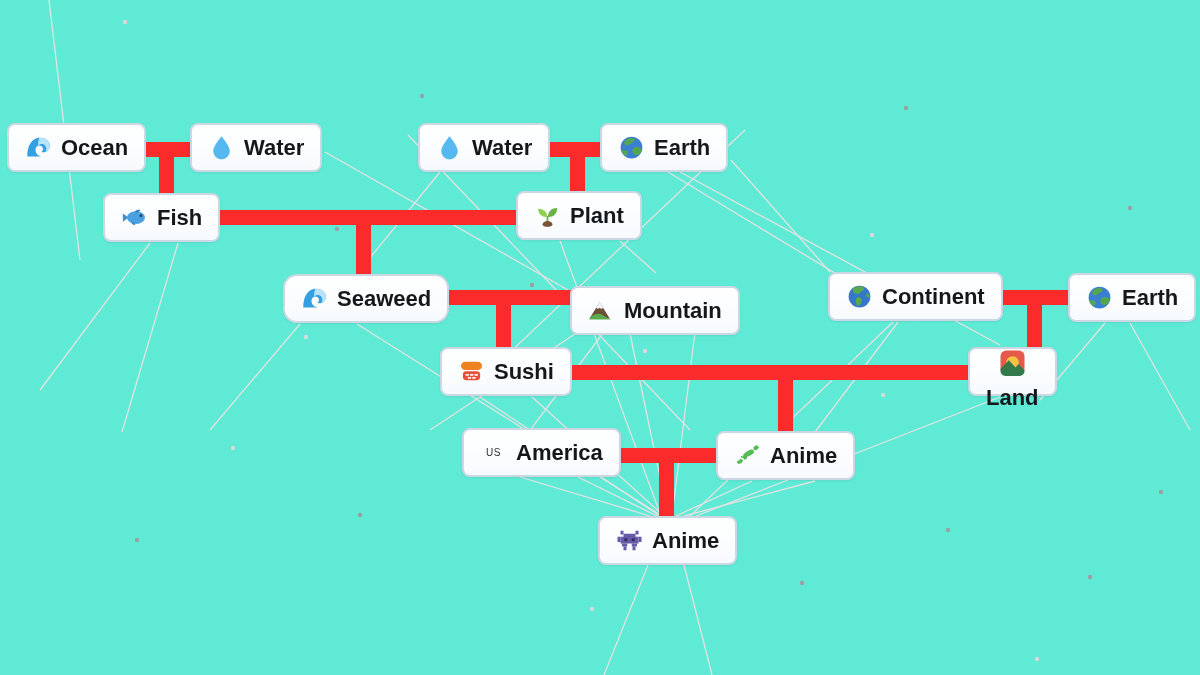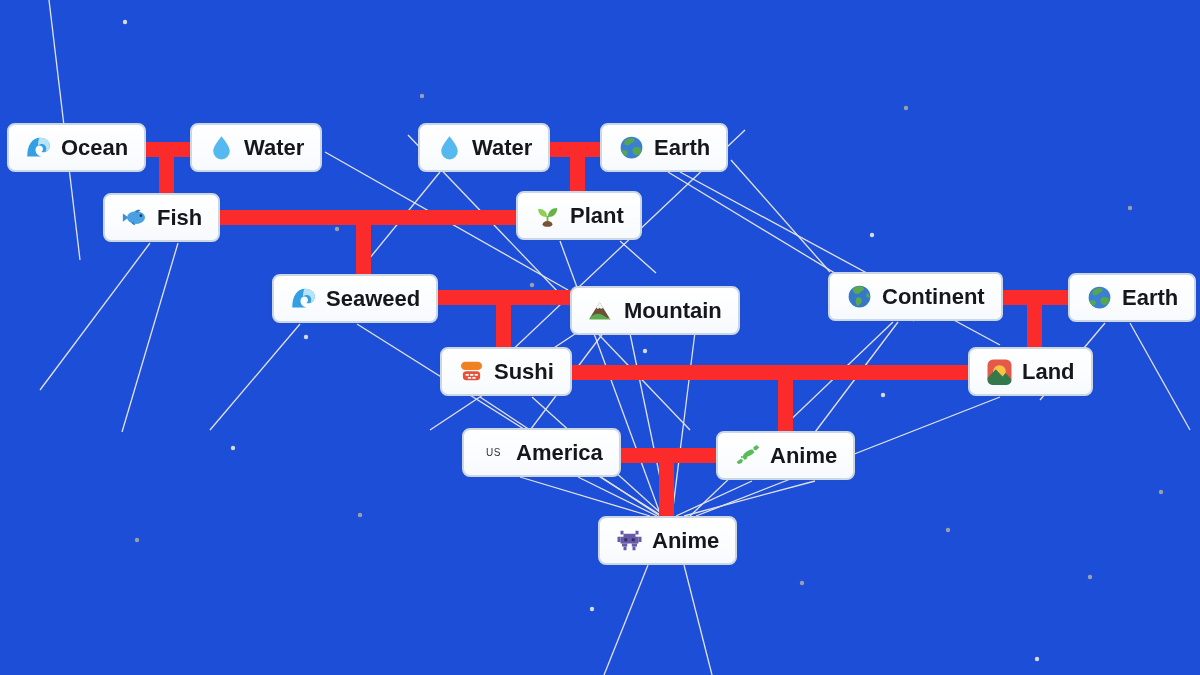--- a/index.html
+++ b/index.html
@@ -1,17 +1,17 @@
 <!DOCTYPE html>
 <html><head>
 <meta charset="utf-8">
 <style>
   html,body{margin:0;padding:0;background:#ffffff;}
   #canvas{
-    position:relative;width:1200px;height:675px;overflow:hidden;background:#1d4ed8;
+    position:relative;width:1200px;height:675px;overflow:hidden;background:#5eead4;
     font-family:"Liberation Sans",sans-serif;
   }
   #bg-web{position:absolute;left:0;top:0;width:1200px;height:675px;}
   .ch,.cv{position:absolute;}
   .node{
     position:absolute;height:49px;display:flex;align-items:center;gap:9px;
     padding:0 16px;box-sizing:border-box;white-space:nowrap;
     background:linear-gradient(180deg,#ffffff 0%,#f7fafd 100%);
     border:2px solid #cbd8e4;border-radius:8px;
     font-size:22px;font-weight:700;color:#15181b;
@@ -145,40 +145,40 @@
     <span class="icon">
           <svg viewBox="0 0 36 36">
             <path fill="#8ed04f" d="M17.5 20C17.5 13 12.8 9 5.5 9c0 7 4.7 11 11 11z"></path>
             <path fill="#67b346" d="M18.5 20c0-7.5 5-12 12.5-12 0 7.5-5 12-11.5 12z"></path>
             <path d="M18 27v-7" stroke="#67b346" stroke-width="2.4" stroke-linecap="round" fill="none"></path>
             <path fill="#7a5236" d="M11.5 29.5c0-2.4 2.9-4.3 6.5-4.3s6.5 1.9 6.5 4.3S21.6 33 18 33s-6.5-1.1-6.5-3.5z"></path>
           </svg>
         </span>
     <span class="label">Plant</span>
   </div>
-      <div class="node" style="left: 272px; top: 274px;">
+      <div class="node" style="left: 283px; top: 274px; border-radius: 14px;">
     <span class="icon">
           <svg viewBox="0 0 36 36">
             <path fill="#33a0e3" d="M3 30C3 14 10 5 20 5c8 0 14 5.5 13 12-1 5.5-6.5 8.5-11 7 2.5-2 2.6-5.6.3-7.6-3.2-2.8-8.3-.6-8.3 4.6 0 5.8 4.6 9 9.5 9H3z"></path>
             <path fill="#b8e3f8" d="M20 5c8 0 14 5.5 13 12-.6 3.3-3 5.8-6 6.8 1.6-2.3 2-5.4.3-7.8-2.4-3.4-7.3-3.4-9.8-.4-.4-4.3 1-10.6 2.5-10.6z"></path>
           </svg>
         </span>
     <span class="label">Seaweed</span>
   </div>
       <div class="node" style="left: 570px; top: 286px;">
     <span class="icon">
           <svg viewBox="0 0 36 36">
             <path fill="#6d4f38" d="M2 28.5 15.5 7 29 28.5z"></path>
             <path fill="#f4f6f8" d="M15.5 7l4.6 7.3c-1.5 1.6-3.1 1.6-4.6.1-1.5 1.5-3.1 1.5-4.6-.1z"></path>
             <path fill="#5cab4e" d="M2 28.5c4.5-5.5 11-7.5 17-5l8 5 3 .5v1H2z"></path>
           </svg>
         </span>
     <span class="label">Mountain</span>
   </div>
-      <div class="node" style="left: 828px; top: 272px; border-radius: 7px;">
+      <div class="node" style="left: 828px; top: 272px;">
     <span class="icon">
           <svg viewBox="0 0 36 36">
             <circle cx="18" cy="18" r="14.5" fill="#3577c8"></circle>
             <path fill="#59a84e" d="M10 6.5c4-2.8 10-3 13-1 2 1.4 1 4.2-1.4 5-3 1-3.6 4.4-7.6 4-3.2-.3-6.6-5.6-4-8z"></path>
             <path fill="#59a84e" d="M16 19c3-.6 5.6 1.6 5.2 4.4-.5 3.4-3 6.8-5.8 7.4-2-2.2-3-5.4-2.4-8.2.4-2 1.4-3.2 3-3.6z"></path>
             <path fill="#59a84e" d="M28.5 12.5c2 1.8 3.4 4.6 3.4 7.2l-3.8-1.2c-1.4-.6-1.6-2.8-.6-4z"></path>
           </svg>
         </span>
     <span class="label">Continent</span>
   </div>
@@ -198,21 +198,21 @@
           <svg viewBox="0 0 36 36">
             <rect x="4" y="5" width="28" height="11" rx="5.5" fill="#ef8220"></rect>
             <rect x="6.5" y="17.5" width="23" height="12" rx="4.5" fill="#e8503a"></rect>
             <g stroke="#ffffff" stroke-width="2.2" stroke-linecap="round">
               <path d="M11 22.5h2.6M17 22.5h2.6M23 22.5h2.6M14 26.5h2.6M20 26.5h2.6"></path>
             </g>
           </svg>
         </span>
     <span class="label">Sushi</span>
   </div>
-      <div class="node" style="left: 968px; top: 347px;">
+      <div class="node" style="left: 968px; top: 347px; flex-direction: column;">
     <span class="icon">
           <svg viewBox="0 0 36 36">
             <rect x="2" y="2" width="32" height="32" rx="7.5" fill="#e5594a"></rect>
             <circle cx="18" cy="18" r="8.5" fill="#f6c344"></circle>
             <path fill="#33794b" d="M2 26.5 13 15l9 9.6 4-4.6 8 8.8v.7a6.5 6.5 0 0 1-6.5 6.5h-19A6.5 6.5 0 0 1 2 29.5z"></path>
           </svg>
         </span>
     <span class="label">Land</span>
   </div>
       <div class="node" style="left: 462px; top: 428px;">

